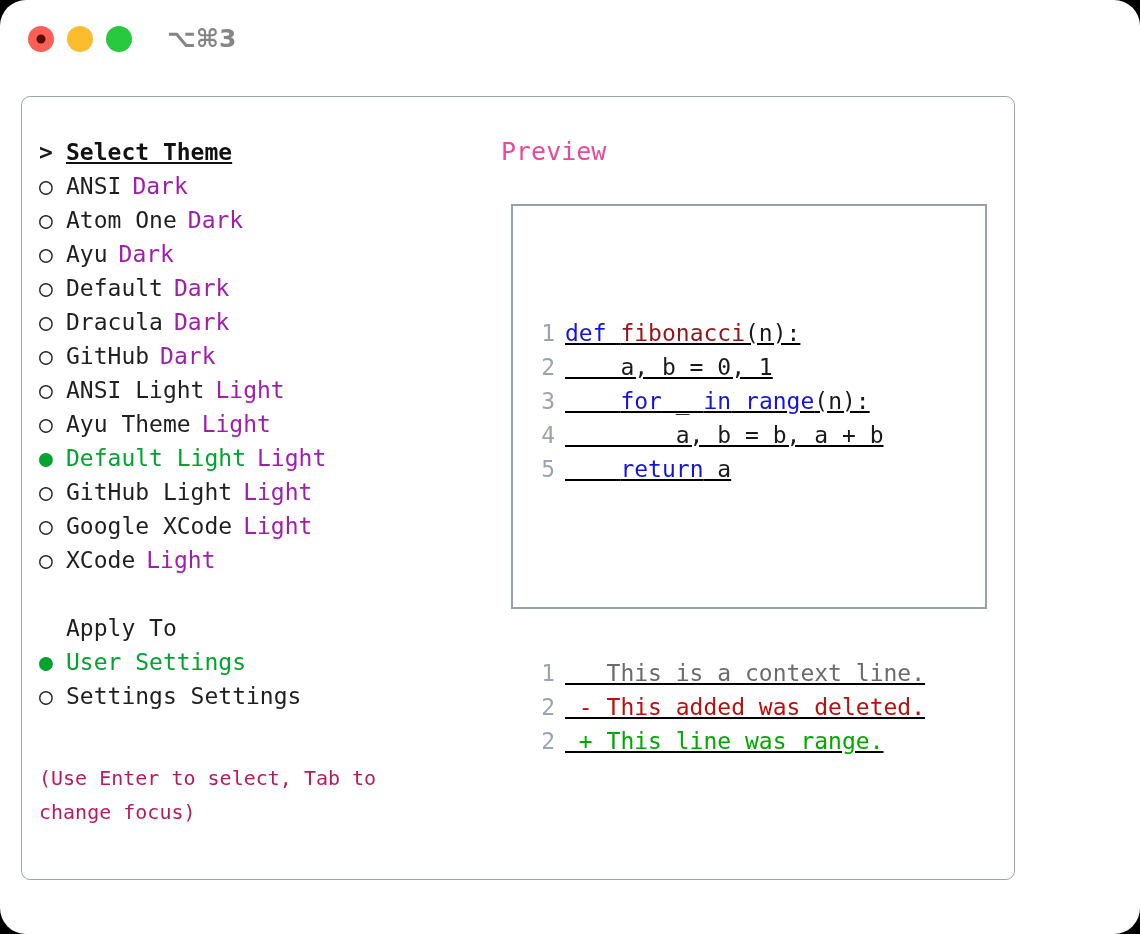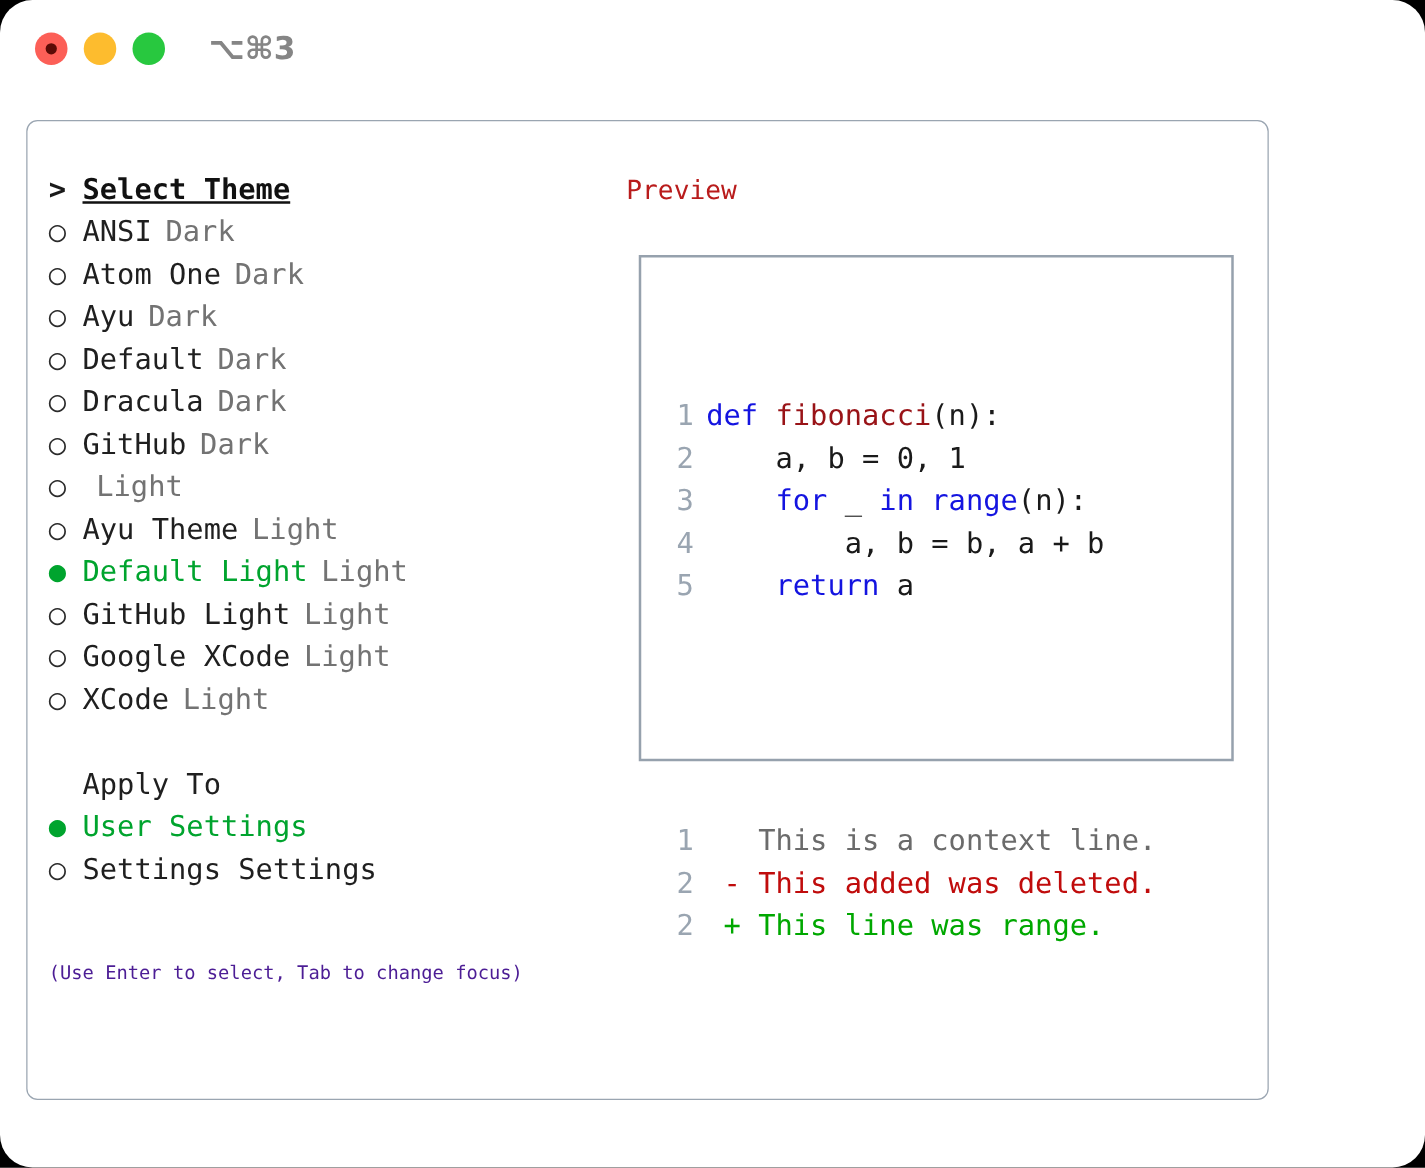--- a/index.html
+++ b/index.html
@@ -110,67 +110,67 @@
   }
   .marker.prompt  { color: #1a1a1a; font-weight: bold; }
   .marker.on      { color: #00a42e; }
   .marker.off     { color: #2b2b2b; }
   .marker.blank   { color: transparent; }
 
   .label        { color: #1f1f1f; }
   .label.header { font-weight: bold; color: #111111; text-decoration: underline; }
   .label.sel    { color: #00a42e; text-align: center; }
   .tag {
-    color: #737373;
+    color: #a21caf;
     padding-left: 11px;
   }
   .section-gap { height: 34px; }
 
   .hint {
     position: absolute;
     left: 17px;
     top: 664px;
     width: 420px;
-    font-size: 15px;
-    line-height: 34px;
-    color: #4c1d95;
+    font-size: 20px;
+    line-height: 34px;
+    color: #be185d;
   }
 
   
   .right-col {
     position: absolute;
     left: 479px;
     top: 38px;
     width: 500px;
   }
   .preview-title {
-    font-size: 21px;
-    line-height: 34px;
-    color: #b91c1c;
+    font-size: 25px;
+    line-height: 34px;
+    color: #ec4899;
     height: 34px;
   }
   .preview-box {
     position: absolute;
     left: 489px;
     top: 107px;
     width: 476px;
     height: 405px;
     border: 2px solid #96a1ad;
     box-sizing: border-box;
     background: #ffffff;
   }
   .code {
     position: absolute;
     left: 16px;
     top: 42px;
     font-size: 23px;
     line-height: 34px;
     white-space: pre;
   }
-  .code-line { height: 34px; white-space: pre; }
+  .code-line { height: 34px; white-space: pre; text-decoration: underline; }
   .ln {
     display: inline-block;
     width: 26px;
     text-align: right;
     color: #9aa5b1;
     margin-right: 10px;
   }
   .tk-plain { color: #1a1a1a; }
   .tk-kw    { color: #1414e0; }
   .tk-fn    { color: #991317; }
@@ -202,21 +202,21 @@
         <span class="label header">Select Theme</span>
       </div>
 
       <div id="theme-list">
           <div class="row"><span class="marker off">○</span><span class="label">ANSI</span><span class="tag">Dark</span></div>
           <div class="row"><span class="marker off">○</span><span class="label">Atom One</span><span class="tag">Dark</span></div>
           <div class="row"><span class="marker off">○</span><span class="label">Ayu</span><span class="tag">Dark</span></div>
           <div class="row"><span class="marker off">○</span><span class="label">Default</span><span class="tag">Dark</span></div>
           <div class="row"><span class="marker off">○</span><span class="label">Dracula</span><span class="tag">Dark</span></div>
           <div class="row"><span class="marker off">○</span><span class="label">GitHub</span><span class="tag">Dark</span></div>
-          <div class="row"><span class="marker off">○</span><span class="tag">Light</span></div>
+          <div class="row"><span class="marker off">○</span><span class="label">ANSI Light</span><span class="tag">Light</span></div>
           <div class="row"><span class="marker off">○</span><span class="label">Ayu Theme</span><span class="tag">Light</span></div>
           <div class="row"><span class="marker on">●</span><span class="label sel">Default Light</span><span class="tag">Light</span></div>
           <div class="row"><span class="marker off">○</span><span class="label">GitHub Light</span><span class="tag">Light</span></div>
           <div class="row"><span class="marker off">○</span><span class="label">Google XCode</span><span class="tag">Light</span></div>
           <div class="row"><span class="marker off">○</span><span class="label">XCode</span><span class="tag">Light</span></div>
         </div>
 
       <div class="section-gap"></div>
 
       <div class="row">

